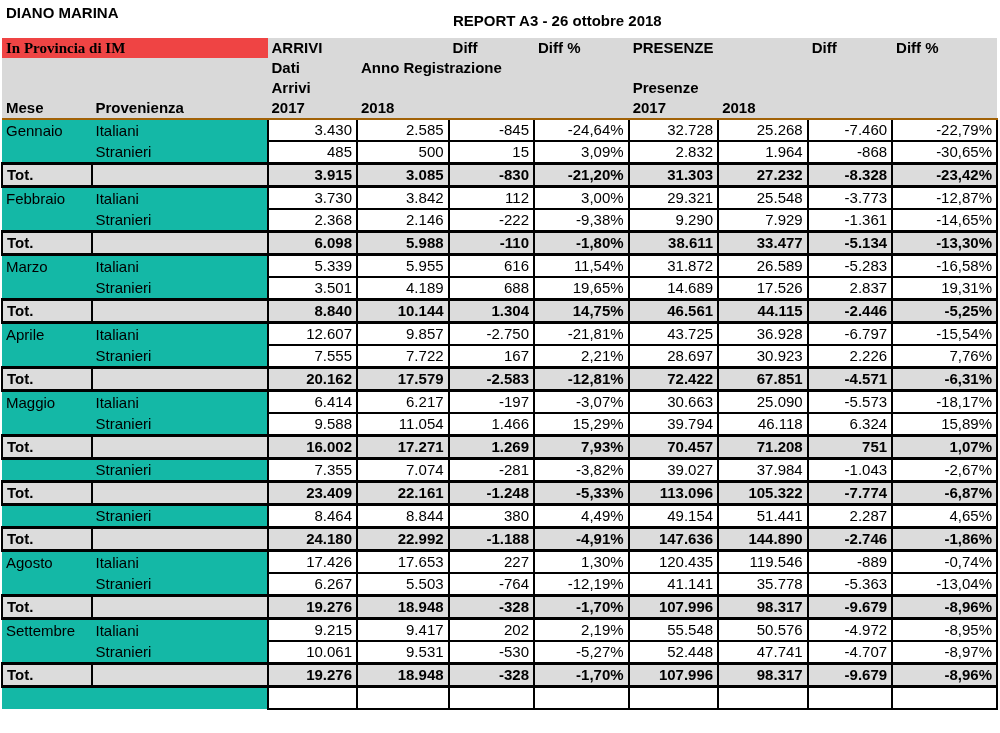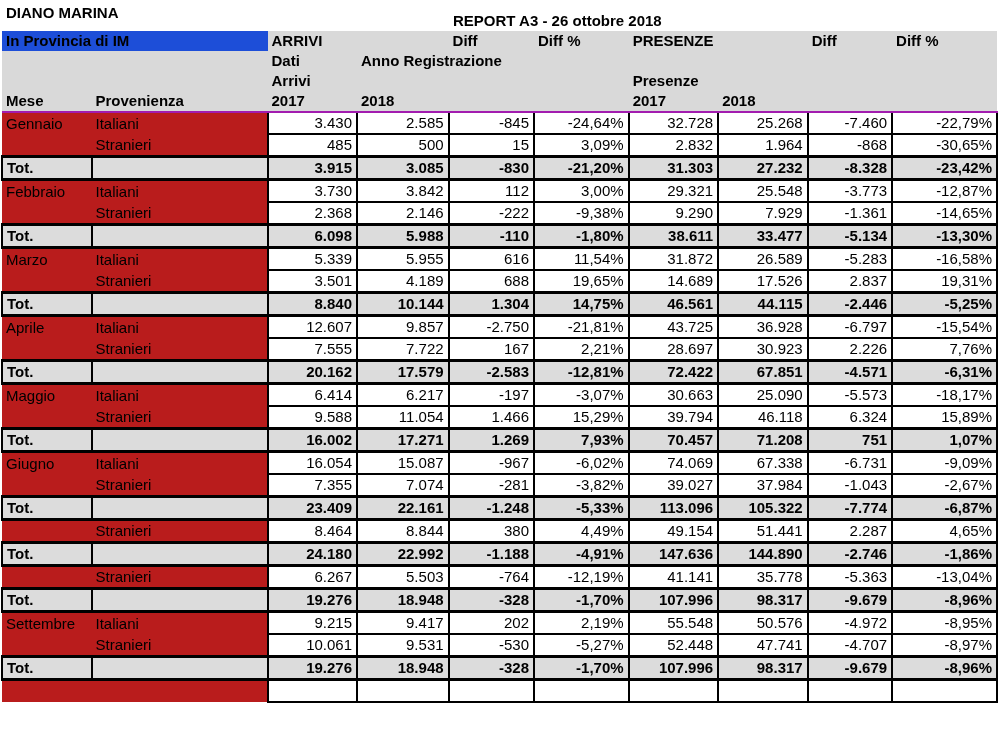--- a/index.html
+++ b/index.html
@@ -19,32 +19,32 @@
   td {
     height: 20px;
     padding: 0 4px;
     white-space: nowrap;
     overflow: hidden;
     vertical-align: middle;
     line-height: 18px;
   }
 
   
-  tr.title-row td { height: 31px; position: relative; background: #fff; }
+  tr.title-row td { height: 38px; position: relative; background: #fff; }
   .title-left { position: absolute; left: 4px; top: 4px; font-weight: bold; }
   .title-report { position: absolute; left: 451px; top: 12px; font-weight: bold; }
 
   
   tr.hdr td { background: #d9d9d9; font-weight: bold; }
-  tr.hdr td.white { background: #1d4ed8; }
-  tr.hdr-last td { border-bottom: 2px solid #a21caf; }
+  tr.hdr td.white { background: #ef4444; font-family: Liberation Serif, serif; }
+  tr.hdr-last td { border-bottom: 2px solid #a16207; }
   td.num-h { text-align: left; }
 
   
-  td.lbl { background: #b91c1c; text-align: left; }
+  td.lbl { background: #14b8a6; text-align: left; }
   td.num {
     border: 2px solid #000;
     text-align: right;
     background: #fff;
   }
 
   
   tr.tot td { background: #dcdcdc; font-weight: bold; }
   tr.tot td.num { border-top-width: 3px; border-bottom-width: 3px; }
   tr.tot td.lbl {
@@ -294,32 +294,20 @@
           <td class="num">16.002</td>
           <td class="num">17.271</td>
           <td class="num">1.269</td>
           <td class="num">7,93%</td>
           <td class="num">70.457</td>
           <td class="num">71.208</td>
           <td class="num">751</td>
           <td class="num">1,07%</td>
         </tr>
         <tr>
-          <td class="lbl">Giugno</td>
-          <td class="lbl">Italiani</td>
-          <td class="num">16.054</td>
-          <td class="num">15.087</td>
-          <td class="num">-967</td>
-          <td class="num">-6,02%</td>
-          <td class="num">74.069</td>
-          <td class="num">67.338</td>
-          <td class="num">-6.731</td>
-          <td class="num">-9,09%</td>
-        </tr>
-        <tr>
           <td class="lbl"></td>
           <td class="lbl">Stranieri</td>
           <td class="num">7.355</td>
           <td class="num">7.074</td>
           <td class="num">-281</td>
           <td class="num">-3,82%</td>
           <td class="num">39.027</td>
           <td class="num">37.984</td>
           <td class="num">-1.043</td>
           <td class="num">-2,67%</td>
@@ -354,20 +342,32 @@
           <td class="num">24.180</td>
           <td class="num">22.992</td>
           <td class="num">-1.188</td>
           <td class="num">-4,91%</td>
           <td class="num">147.636</td>
           <td class="num">144.890</td>
           <td class="num">-2.746</td>
           <td class="num">-1,86%</td>
         </tr>
         <tr>
+          <td class="lbl">Agosto</td>
+          <td class="lbl">Italiani</td>
+          <td class="num">17.426</td>
+          <td class="num">17.653</td>
+          <td class="num">227</td>
+          <td class="num">1,30%</td>
+          <td class="num">120.435</td>
+          <td class="num">119.546</td>
+          <td class="num">-889</td>
+          <td class="num">-0,74%</td>
+        </tr>
+        <tr>
           <td class="lbl"></td>
           <td class="lbl">Stranieri</td>
           <td class="num">6.267</td>
           <td class="num">5.503</td>
           <td class="num">-764</td>
           <td class="num">-12,19%</td>
           <td class="num">41.141</td>
           <td class="num">35.778</td>
           <td class="num">-5.363</td>
           <td class="num">-13,04%</td>

